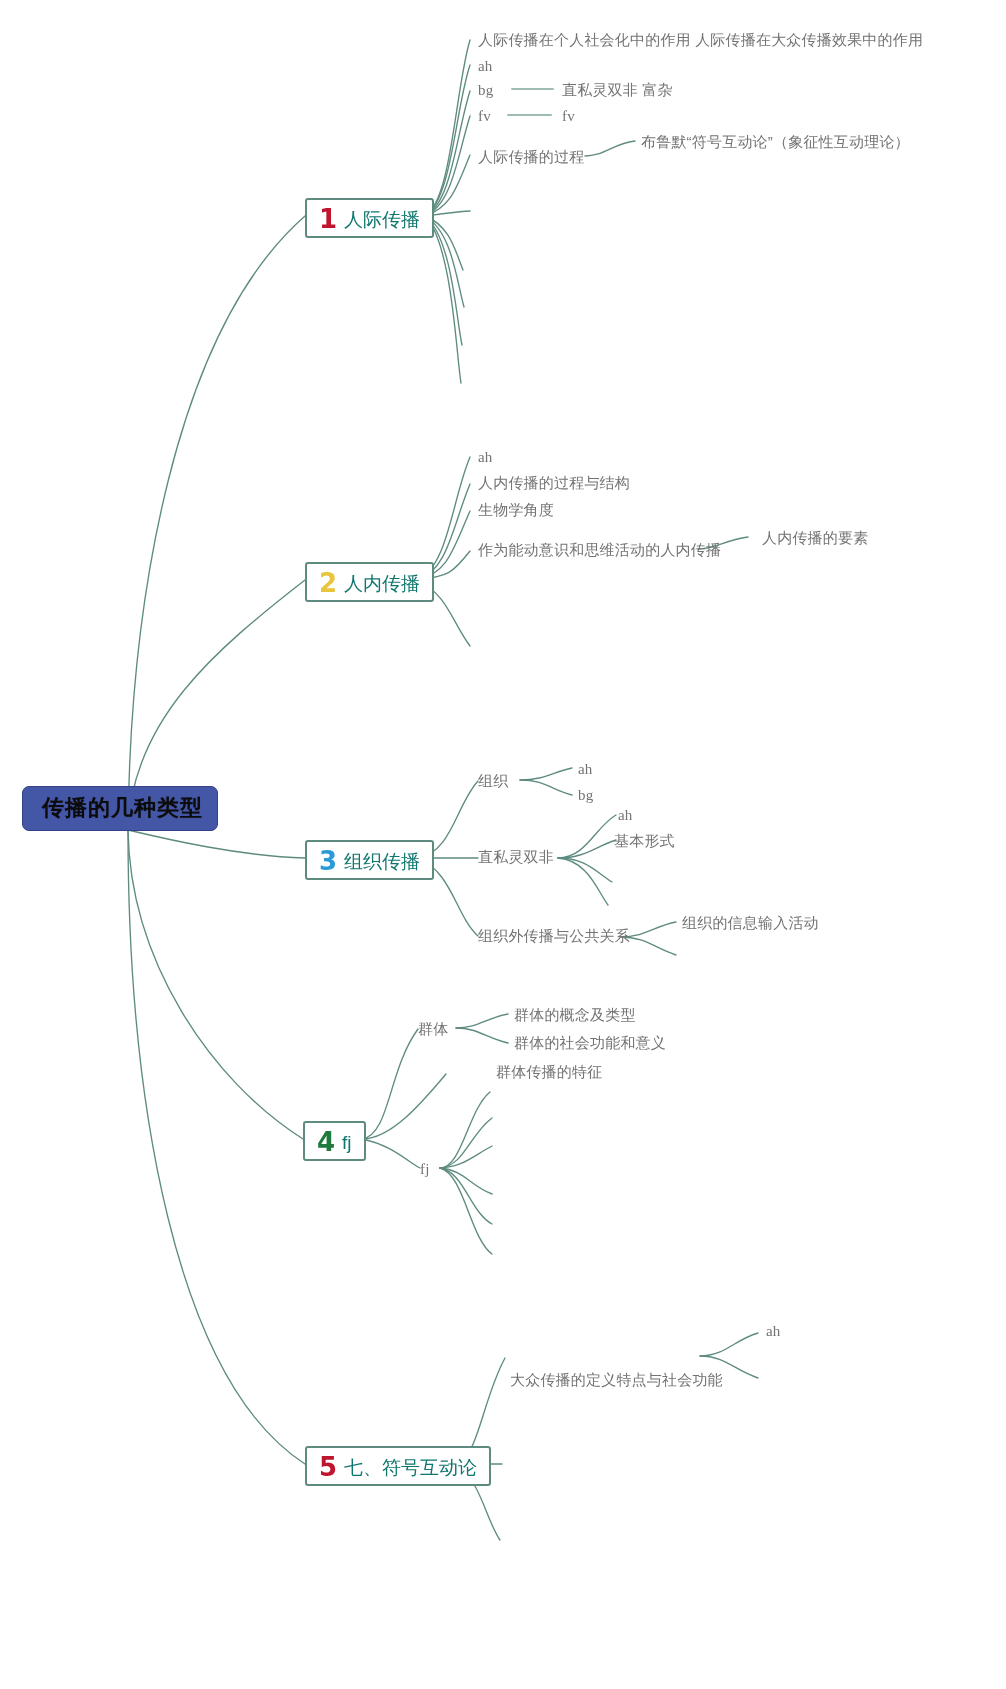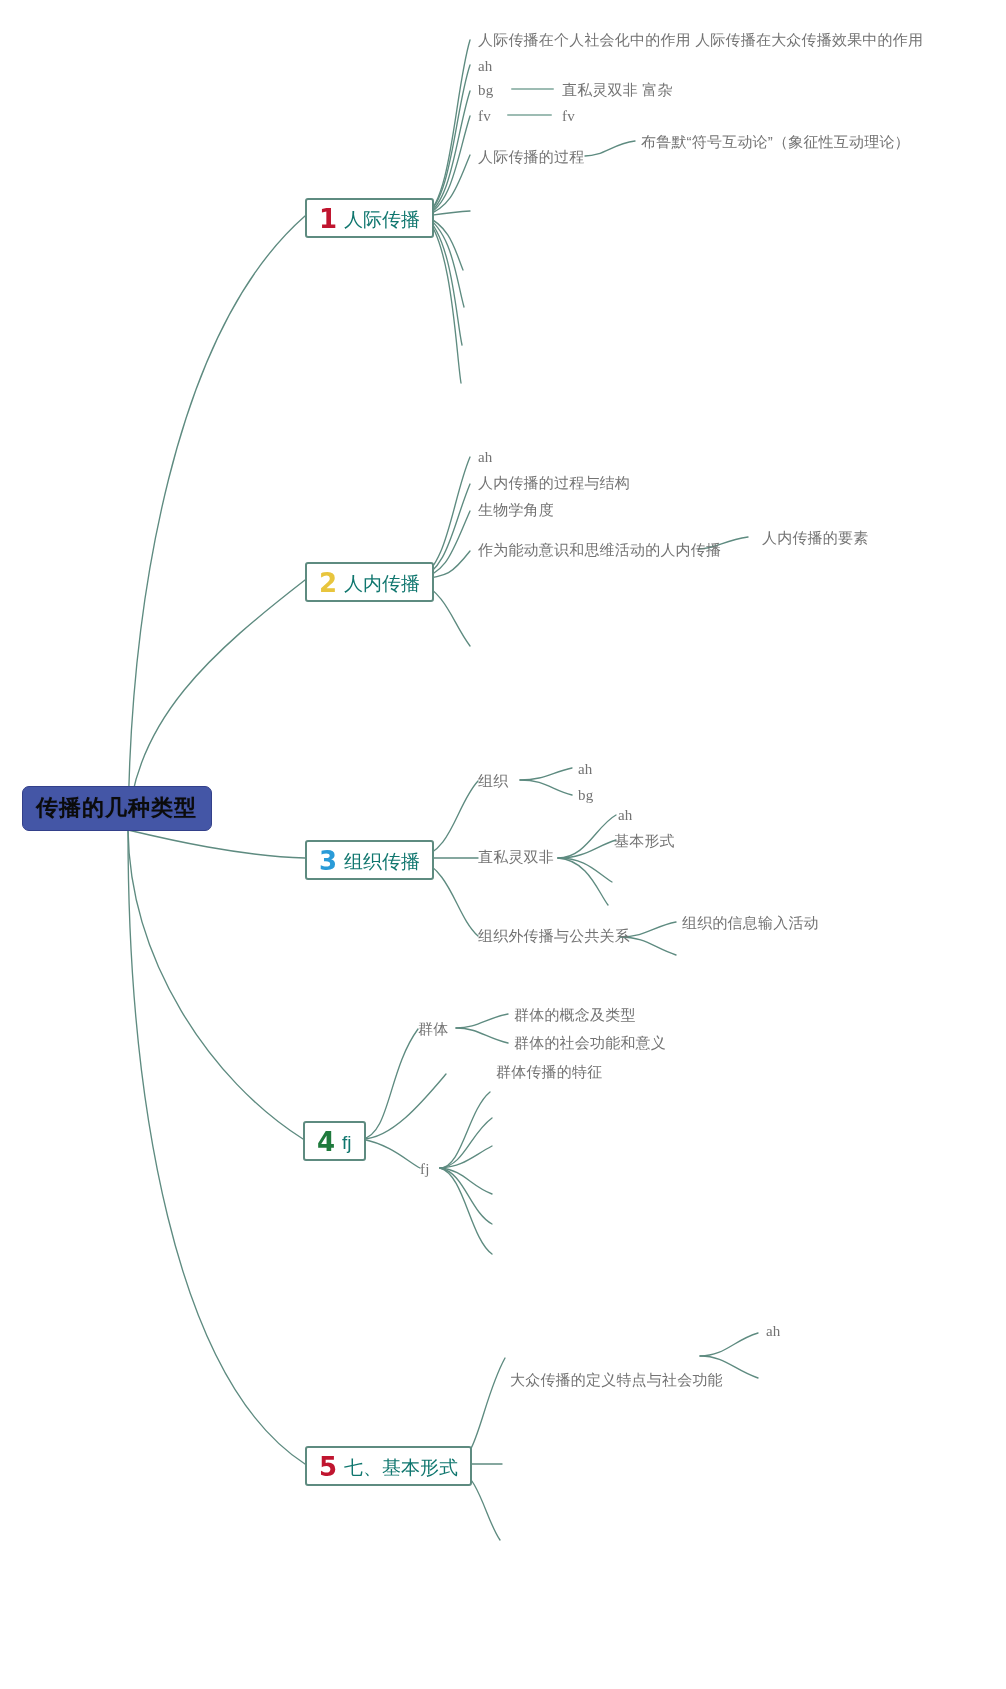--- a/index.html
+++ b/index.html
@@ -33,21 +33,21 @@
   }
   
   .root-node {
     background: #4456a6;
     border: 1px solid #33408a;
     border-radius: 7px;
     color: #0b0b0b;
     font-weight: bold;
     font-size: 22px;
     line-height: 1;
-    padding: 10px 14px 11px 13px;
+    padding: 10px 14px 11px 19px;
     font-family: "DejaVu Sans", "Liberation Sans", sans-serif;
     letter-spacing: 1px;
     text-shadow: 0 0 1px rgba(0,0,0,.25);
   }
   
   .branch-node {
     border: 2px solid #5e8b80;
     border-radius: 3px;
     background: #ffffff;
     padding: 4px 12px 5px 12px;
@@ -211,19 +211,19 @@
   </div>
 
   <div class="node leaf big" style="left:418px; top:1020px;">群体</div>
   <div class="node leaf big" style="left:514px; top:1006px;">群体的概念及类型</div>
   <div class="node leaf big" style="left:514px; top:1034px;">群体的社会功能和意义</div>
   <div class="node leaf big" style="left:496px; top:1063px;">群体传播的特征</div>
   <div class="node leaf latin" style="left:420px; top:1160px;">fj</div>
 
   <div class="node branch-node" style="left:305px; top:1446px;">
     <span class="branch-num" style="color:#c0152f;">5</span>
-    <span class="branch-label">七、基本形式</span>
+    <span class="branch-label">七、符号互动论</span>
   </div>
 
   <div class="node leaf big" style="left:510px; top:1371px;">大众传播的定义特点与社会功能</div>
   <div class="node leaf latin" style="left:766px; top:1322px;">ah</div>
 
 </div>
 
 </body></html>

